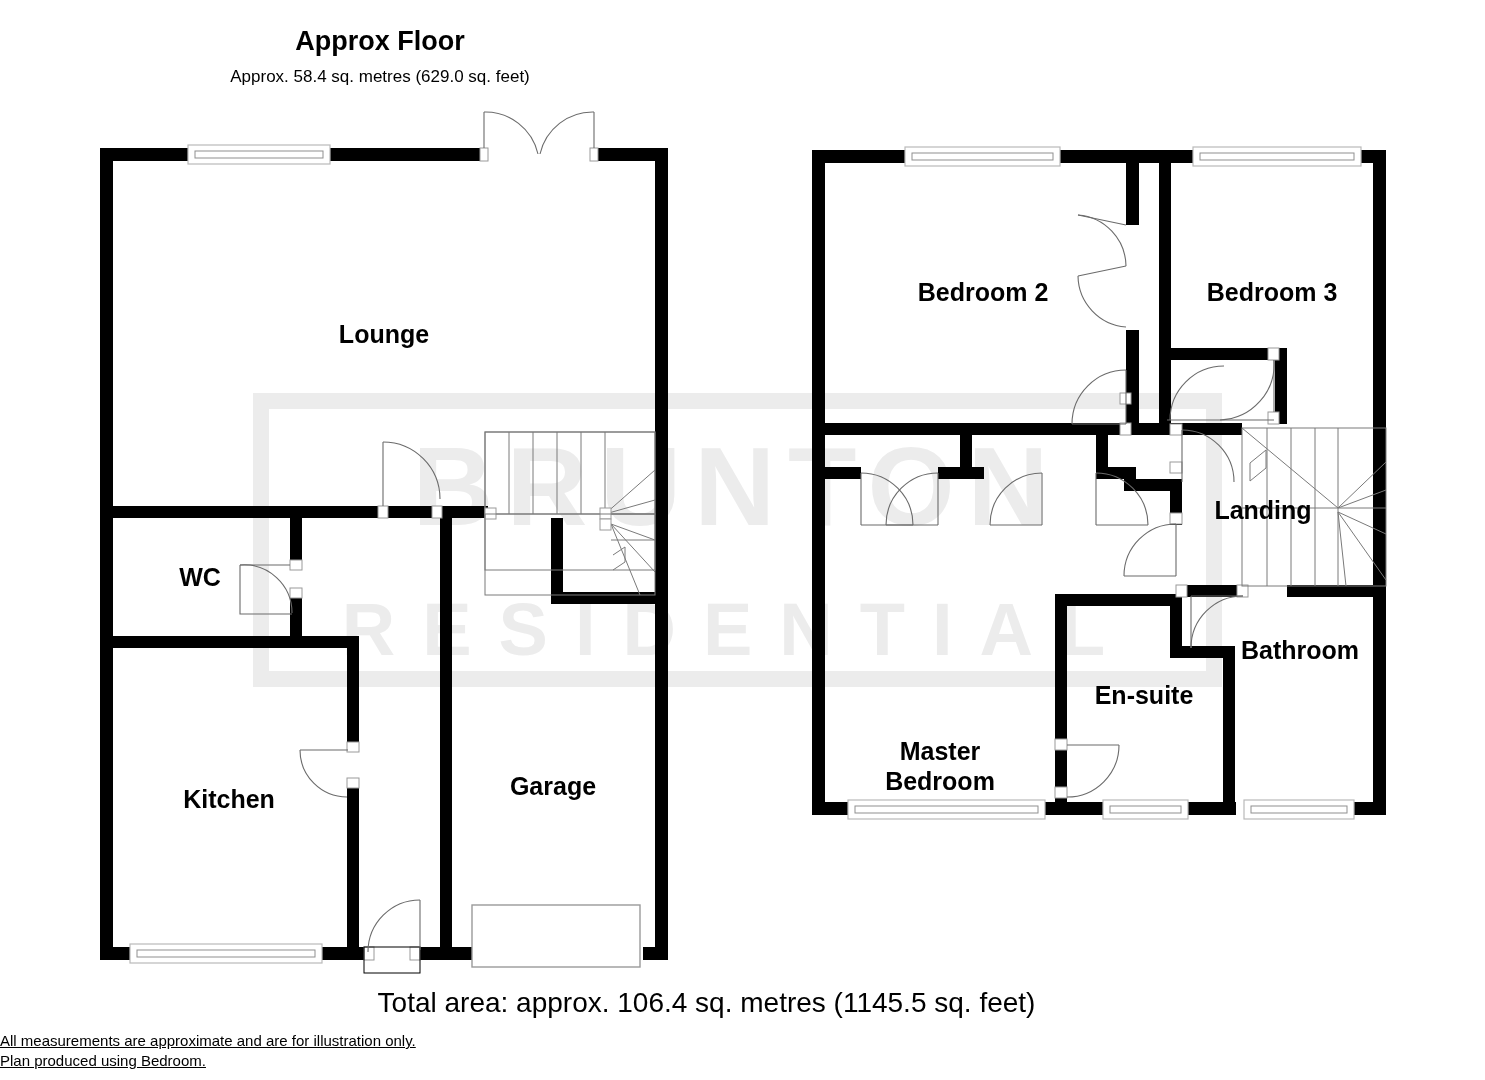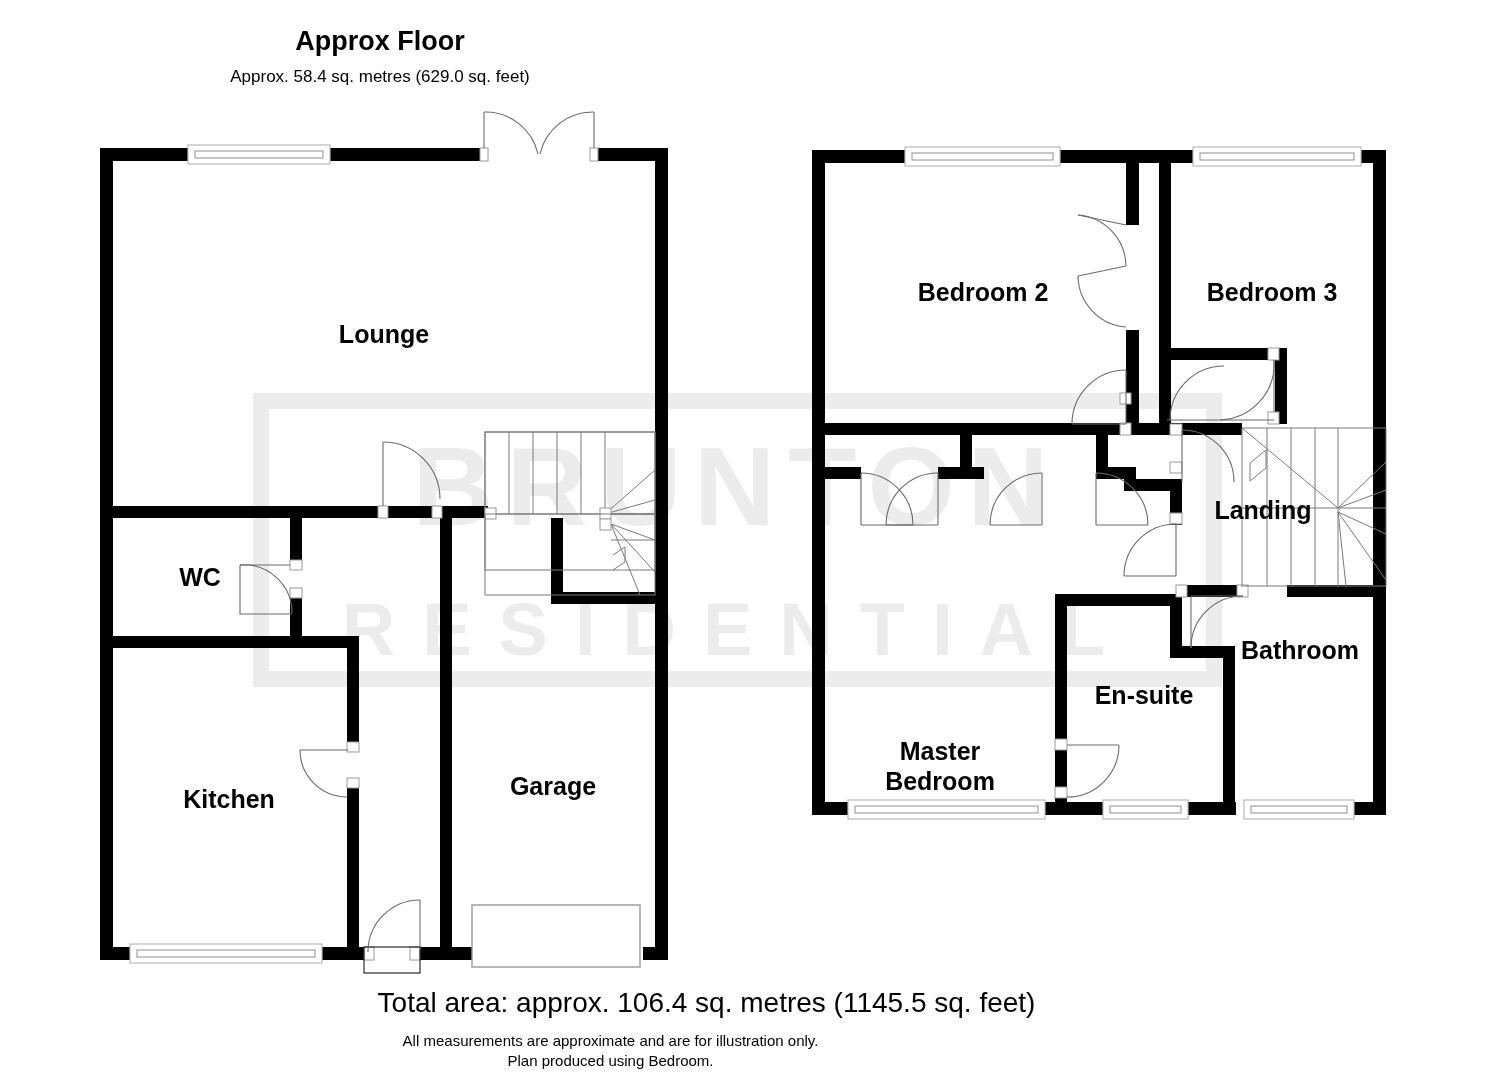--- a/index.html
+++ b/index.html
@@ -42,23 +42,23 @@
     left: 0; width: 1333px;
     top: 987px;
     text-align: center;
     font-size: 28px;
     white-space: nowrap;
     margin-left: 40px;
   }
   .footer-note {
     position: absolute;
     left: 0; width: 1221px;
-    text-align: center;
     font-size: 15px;
     white-space: nowrap;
+    text-decoration: underline;
   }
   #note1 { top: 1032px; }
   #note2 { top: 1052px; }
 
   svg { display: block; }
   .plan-svg { position: absolute; left: 0; top: 0; }
 
   .wall { fill: #000000; }
   .thin { fill: none; stroke: #000000; stroke-width: 1; }
   .door-arc { fill: none; stroke: #6b6b6b; stroke-width: 1.1; }

